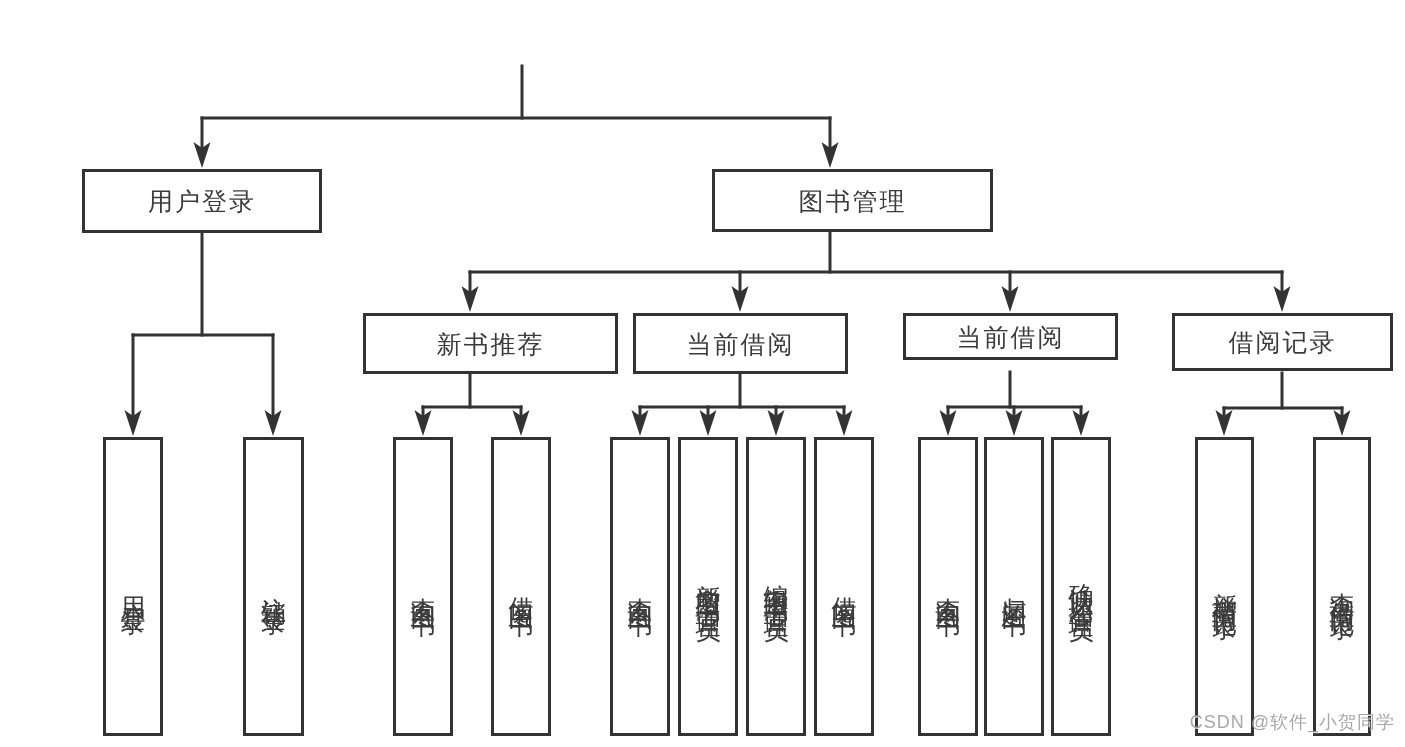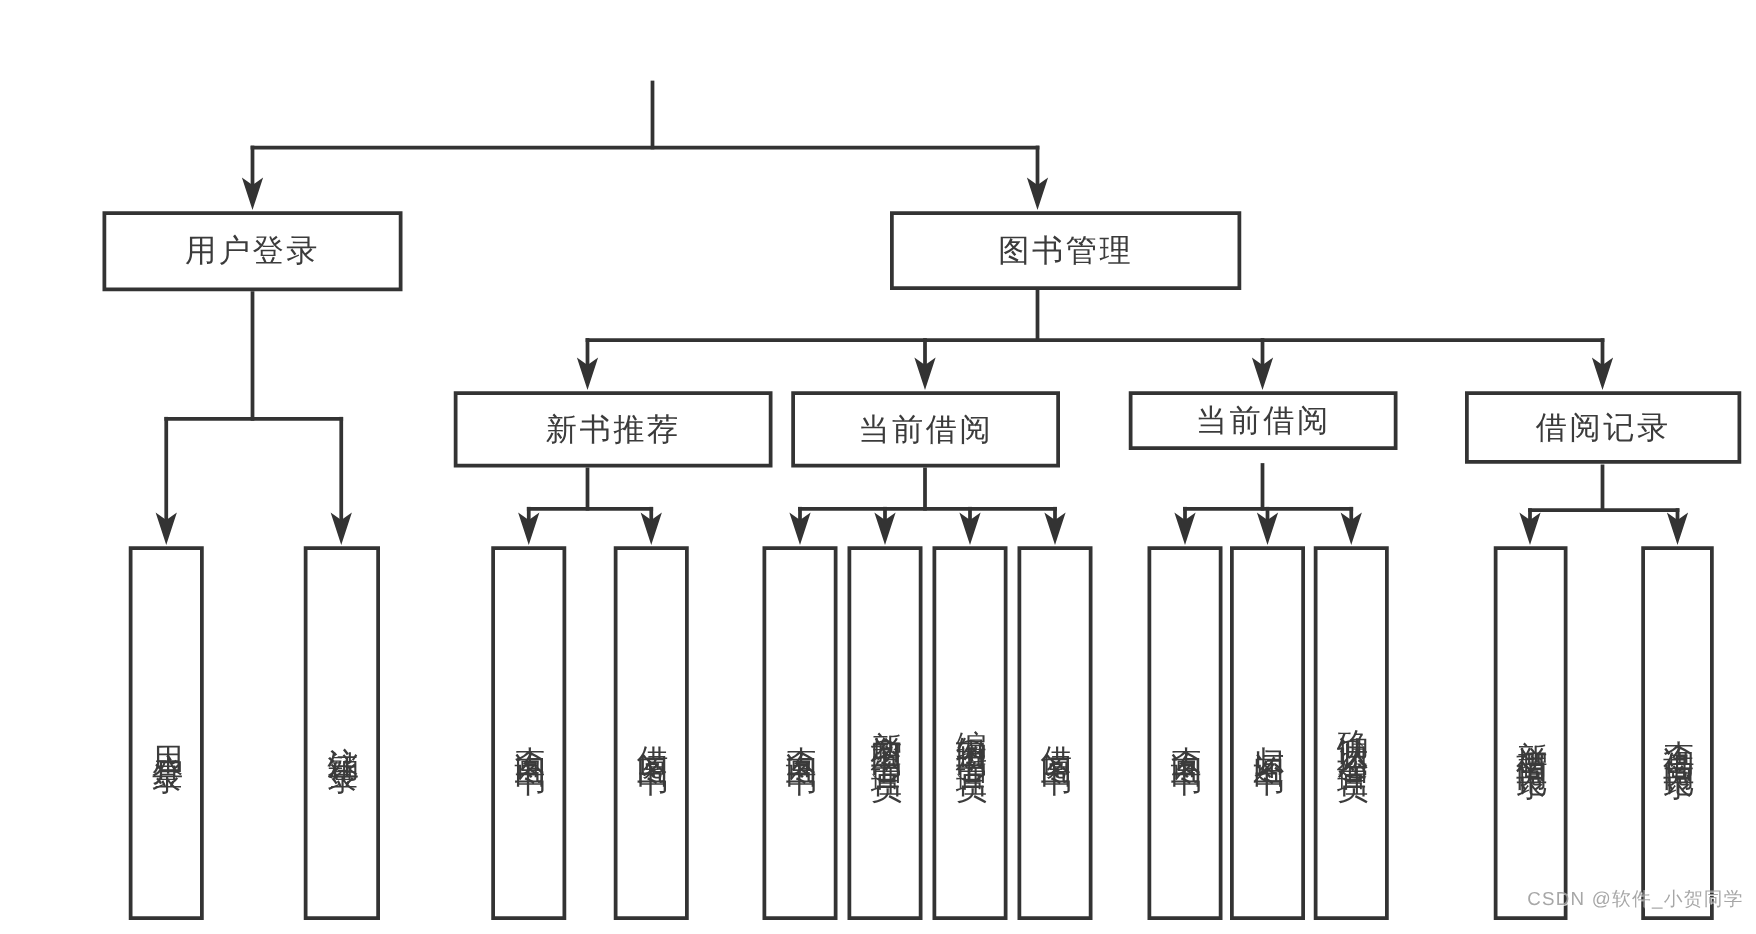--- a/index.html
+++ b/index.html
@@ -32,21 +32,21 @@
   .leaf .lbl{
     writing-mode:vertical-rl;
     text-orientation:mixed;
     letter-spacing:5px;
     line-height:1;
     white-space:normal;
   }
   .watermark{
     position:absolute;
     top:710px;right:10px;
-    font-size:15px;
+    font-size:18px;
     letter-spacing:1px;
     color:var(--wm,#9e9e9e);
     text-shadow:1px 1px 0 rgba(255,255,255,0.85);
     z-index:5;
     opacity:0.9;
     white-space:nowrap;
   }
 </style>
 </head>
 <body>

